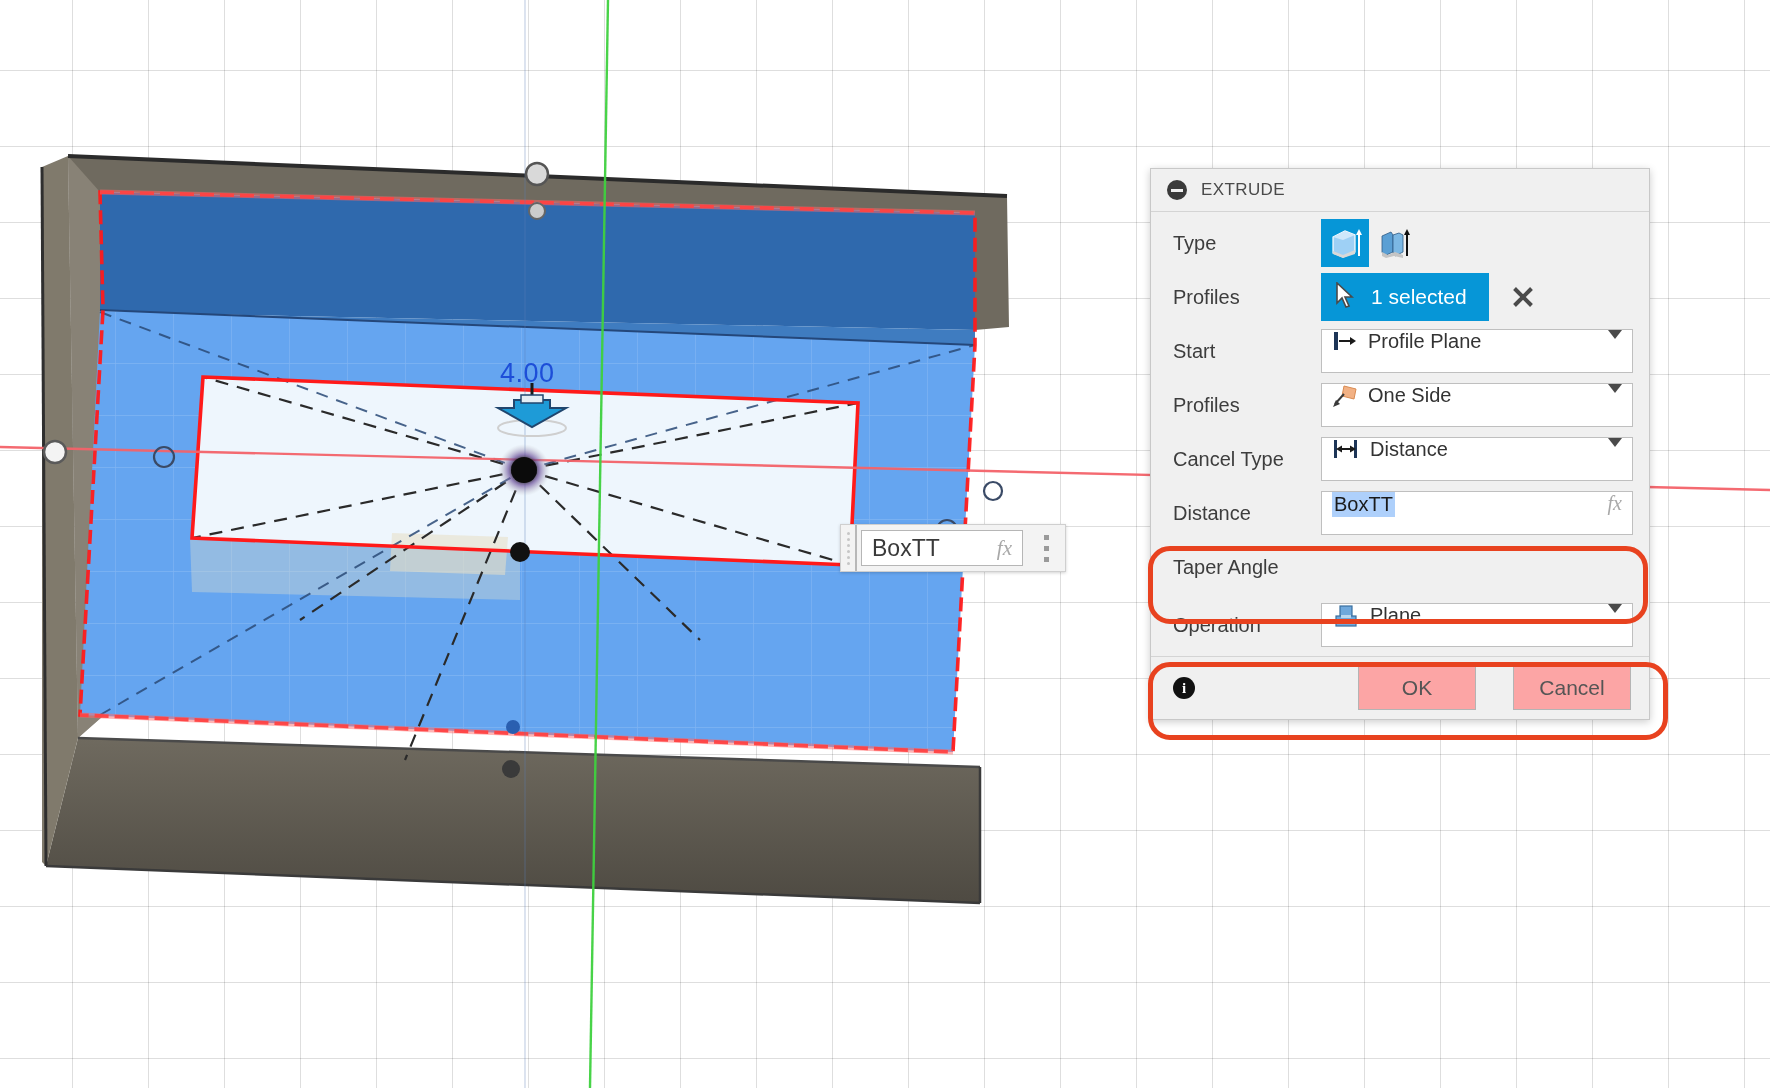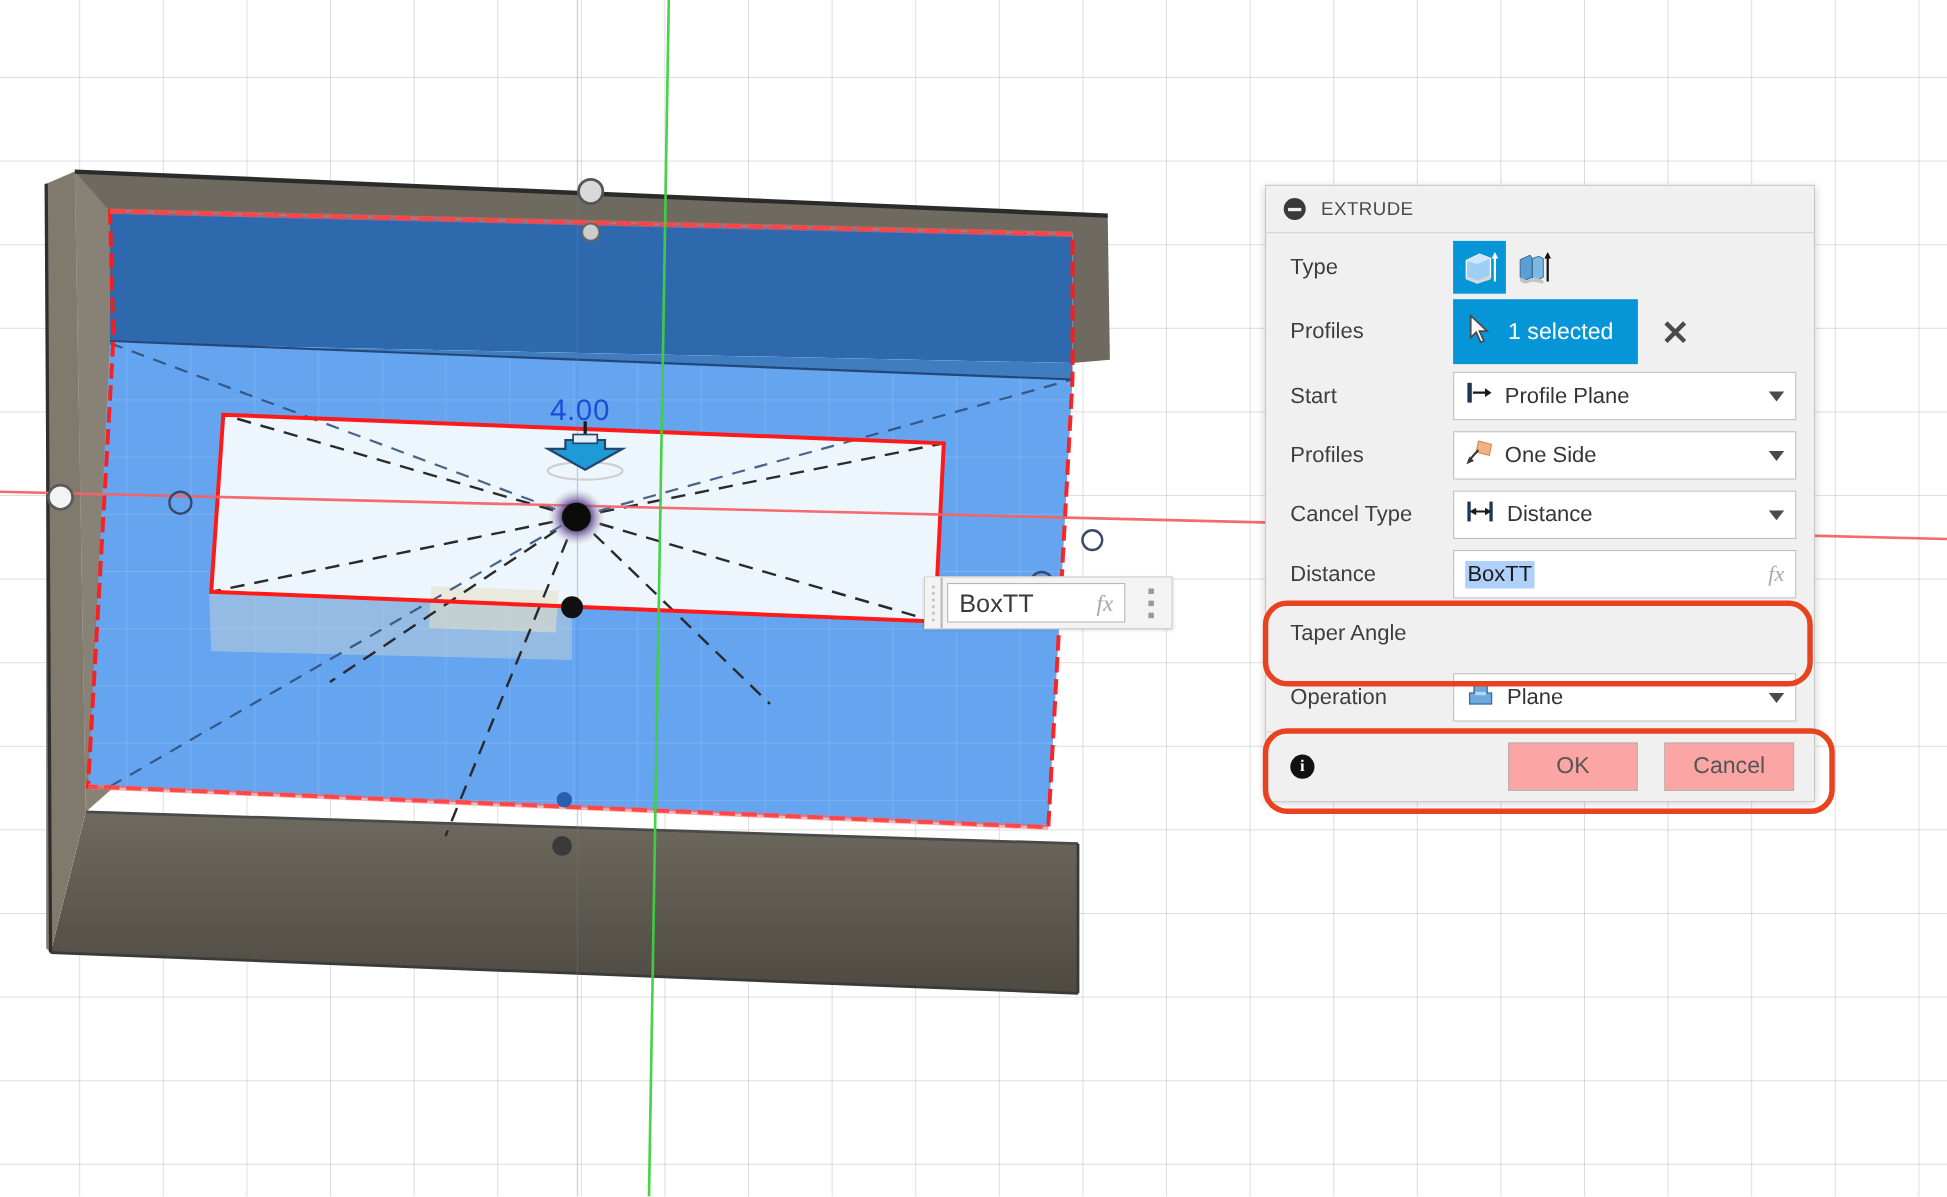--- a/index.html
+++ b/index.html
@@ -164,21 +164,21 @@
     width: 48px; height: 48px;
     display: flex; align-items: center; justify-content: center;
     background: transparent;
   }
   .type-btn.selected { background: #0696d7; }
 
   
   .sel-chip {
     background: #0696d7;
     color: #ffffff;
-    height: 59px;
+    height: 48px;
     display: flex;
     align-items: center;
     gap: 14px;
     padding: 0 22px 0 14px;
     font-size: 21px;
   }
   .clear-x {
     margin-left: 22px;
     width: 24px; height: 24px;
     position: relative;
@@ -194,21 +194,21 @@
   .clear-x::before { transform: rotate(45deg); }
   .clear-x::after  { transform: rotate(-45deg); }
 
   
   .combo, .textfield {
     flex: 1;
     height: 44px;
     background: #ffffff;
     border: 1px solid #bfbfbf;
     display: flex;
-    align-items: center;
+    align-items: flex-start;
     padding: 0 10px;
     gap: 10px;
     font-size: 20px;
     color: #333;
     box-sizing: border-box;
   }
   .combo .caret {
     margin-left: auto;
     width: 0; height: 0;
     border-left: 7px solid transparent;
@@ -266,21 +266,21 @@
   .btn {
     height: 42px;
     min-width: 116px;
     background: #fca5a5;
     border: 1px solid #b4b4b4;
     display: flex; align-items: center; justify-content: center;
     font-size: 21px;
     color: #555;
   }
   #ok-button { margin-left: auto; }
-  #cancel-button { margin-left: 10px; }
+  #cancel-button { margin-left: 23px; }
 </style>
 </head>
 <body>
 
 <div id="canvas">
   <div id="grid"></div>
 
   <svg id="scene-svg" viewBox="0 0 1770 1088" xmlns="http://www.w3.org/2000/svg">
     <defs>
       <linearGradient id="gradBottom" x1="0" y1="0" x2="0" y2="1">

